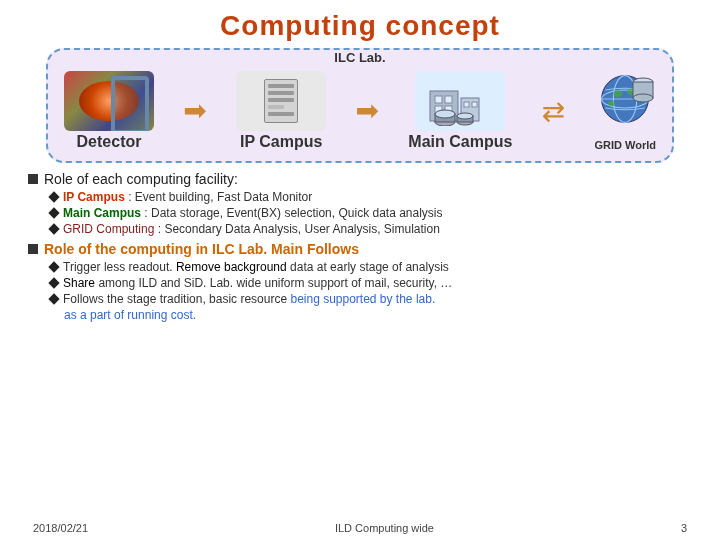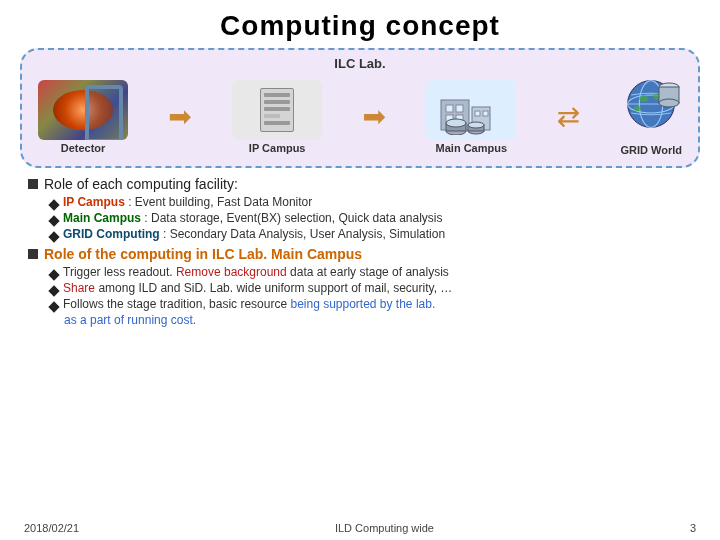--- a/index.html
+++ b/index.html
@@ -9,34 +9,34 @@
       background: #fff;
       font-family: 'Arial', sans-serif;
       overflow: hidden;
       position: relative;
     }
 
     .page-title {
       text-align: center;
       font-size: 28px;
       font-weight: bold;
-      color: #000000;
+      color: #c2410c;
       padding-top: 10px;
       padding-bottom: 6px;
       letter-spacing: 1px;
     }
 
     
     .ilc-lab-container {
       margin: 0 auto;
-      width: 680px;
+      width: 628px;
       border: 2px dashed #6699cc;
       border-radius: 18px;
       background: #f0e8f8;
-      padding: 6px 16px 10px 16px;
+      padding: 0 16px 10px 16px;
       position: relative;
     }
 
     .ilc-lab-label {
       text-align: center;
       font-size: 13px;
       font-weight: bold;
       color: #333;
       margin-bottom: 6px;
       background: #f0e8f8;
@@ -45,21 +45,21 @@
     .diagram-row {
       display: flex;
       align-items: center;
       justify-content: space-between;
     }
 
     .diagram-item {
       display: flex;
       flex-direction: column;
       align-items: center;
-      font-size: 11px;
+      font-size: 16px;
       color: #333;
       font-weight: bold;
     }
 
     .diagram-img {
       width: 90px;
       height: 60px;
       border-radius: 6px;
       overflow: hidden;
       display: flex;
@@ -144,50 +144,50 @@
     .main-bullet-square {
       width: 10px;
       height: 10px;
       background: #333;
       min-width: 10px;
       margin-top: 3px;
     }
 
     .sub-bullet {
       display: flex;
-      align-items: flex-end;
+      align-items: flex-start;
       font-size: 12px;
       color: #333;
       margin-left: 22px;
       margin-bottom: 2px;
       gap: 5px;
     }
     .sub-diamond {
       width: 8px;
       height: 8px;
       min-width: 8px;
       background: #222;
       transform: rotate(45deg);
       margin-top: 3px;
     }
 
     .color-ip { color: #cc3300; font-weight: bold; }
     .color-main { color: #006600; font-weight: bold; }
-    .color-grid { color: #0c4a6e; font-weight: bold; }
-    .color-green { color: #b91c1c; }
+    .color-grid { color: #7f1d1d; font-weight: normal; }
+    .color-green { color: #000000; }
     .color-blue-line { color: #3366cc; }
 
     .footer {
       position: absolute;
       bottom: 6px;
       left: 0;
       right: 0;
       display: flex;
       justify-content: space-between;
-      padding: 0 24px;
+      padding: 0 33px;
       font-size: 11px;
       color: #444;
     }
 
     
     .globe-svg { width: 54px; height: 54px; }
 
     
     .server-box {
       width: 34px;
@@ -326,21 +326,21 @@
         <span class="color-grid">GRID Computing</span>
         <span>: Secondary Data Analysis, User Analysis, Simulation</span>
       </span>
     </div>
   </div>
 
 
   <div class="bullet-section">
     <div class="main-bullet">
       <div class="main-bullet-square"></div>
-      <span style="color: #cc6600; font-weight: bold;">Role of the computing in ILC Lab. Main Campus</span>
+      <span style="color: #cc6600; font-weight: bold;">Role of the computing in ILC Lab. Main Follows</span>
     </div>
     <div class="sub-bullet">
       <div class="sub-diamond"></div>
       <span>
         <span>Trigger less readout. </span>
         <span class="color-green">Remove background</span>
         <span> data at early stage of analysis</span>
       </span>
     </div>
     <div class="sub-bullet">

